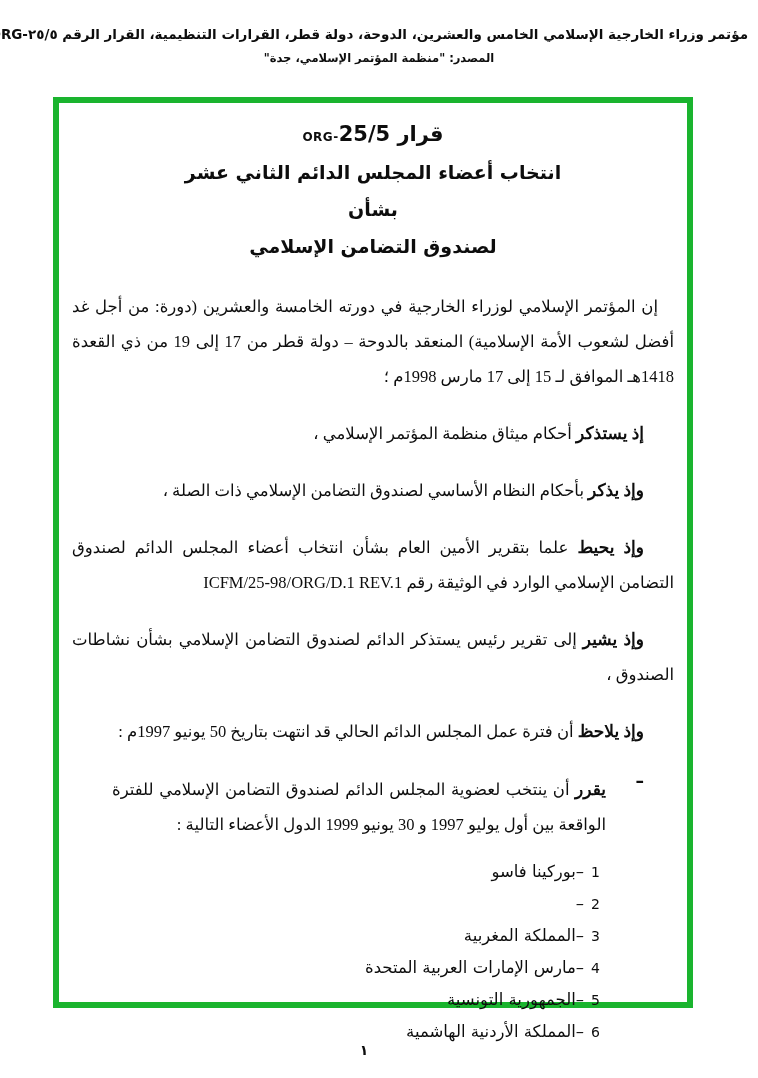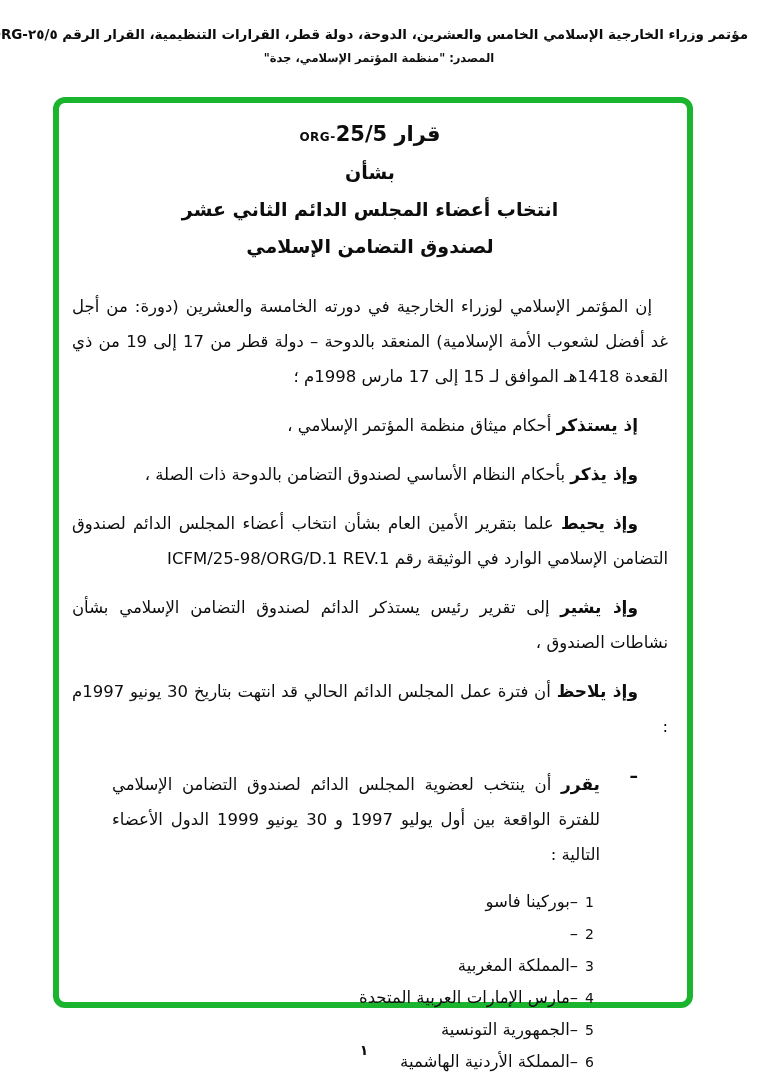--- a/index.html
+++ b/index.html
@@ -26,46 +26,47 @@
   .doc-header .hline2 {
     margin-top: 9px;
     font-size: 11.5px;
     font-weight: bold;
   }
   .green-box {
     position: absolute;
     left: 53px; top: 97px;
     width: 640px; height: 911px;
     border: 6px solid #1ab42e;
-    border-radius: 12px;
+    border-radius: 0;
     background: #ffffff;
-    padding: 10px 19px 0 13px;
+    padding: 10px 13px 0 13px;
     direction: rtl;
   }
   .title-block { text-align: center; margin-top: 4px; }
   .title-line1 {
     font-size: 21px; font-weight: bold;
     line-height: 34px;
   }
   .title-line1 .code { font-weight: bold; }
   .title-line1 .code-prefix { font-size: 12px; letter-spacing: 0.5px; }
   .title-line1 .code-number { font-size: 21px; }
   .title-sub {
     font-size: 19px; font-weight: bold;
     line-height: 37px;
   }
   .body-text { margin-top: 24px; }
   .para {
     font-size: 16.5px;
     line-height: 35px;
     text-align: justify;
     direction: rtl;
+    font-family: Liberation Serif, serif;
   }
   .preamble { text-indent: 16px; margin-top: 0; }
-  .clause { text-indent: 30px; margin-top: 14px; }
+  .clause { text-indent: 30px; margin-top: 22px; }
   .lead { font-weight: bold; font-size: 17px; }
   .decision-row {
     display: flex;
     direction: rtl;
     margin-top: 15px;
     padding-right: 30px;
     column-gap: 20px;
   }
   .decision-marker {
     flex: 0 0 18px;
@@ -104,52 +105,52 @@
   <div class="hline2">المصدر:  "منظمة المؤتمر الإسلامي، جدة"</div>
 </div>
 
 <div class="green-box">
 
   <div class="title-block">
     <div class="title-line1" dir="rtl">
       <span>قرار</span>
       <span class="code" dir="ltr"><span class="code-prefix">ORG-</span><span class="code-number">25/5</span></span>
     </div>
+    <div class="title-sub">انتخاب أعضاء المجلس الدائم الثاني عشر</div>
     <div class="title-sub">بشأن</div>
-    <div class="title-sub">انتخاب أعضاء المجلس الدائم الثاني عشر</div>
     <div class="title-sub">لصندوق التضامن الإسلامي</div>
   </div>
 
   <div class="body-text">
 
     <p class="para preamble">إن المؤتمر الإسلامي لوزراء الخارجية في دورته الخامسة والعشرين  (دورة: من أجل غد أفضل لشعوب الأمة الإسلامية) المنعقد بالدوحة – دولة قطر من 17 إلى 19 من ذي القعدة 1418هـ الموافق لـ 15 إلى 17 مارس 1998م ؛</p>
 
     <p class="para clause">
       <span class="lead">إذ يستذكر</span>
       <span>أحكام ميثاق منظمة المؤتمر الإسلامي ،</span>
     </p>
 
     <p class="para clause">
       <span class="lead">وإذ يذكر</span>
-      <span>بأحكام النظام الأساسي لصندوق التضامن بالدوحة ذات الصلة ،</span>
+      <span>بأحكام النظام الأساسي لصندوق التضامن الإسلامي ذات الصلة ،</span>
     </p>
 
     <p class="para clause">
       <span class="lead">وإذ يحيط</span>
       <span>علما بتقرير الأمين العام بشأن انتخاب أعضاء المجلس الدائم لصندوق التضامن الإسلامي الوارد في الوثيقة رقم ICFM/25-98/ORG/D.1 REV.1</span>
     </p>
 
     <p class="para clause">
       <span class="lead">وإذ يشير</span>
       <span>إلى تقرير رئيس يستذكر الدائم لصندوق التضامن الإسلامي بشأن نشاطات الصندوق ،</span>
     </p>
 
     <p class="para clause">
       <span class="lead">وإذ يلاحظ</span>
-      <span>أن فترة عمل المجلس الدائم الحالي قد انتهت بتاريخ 30 يونيو 1997م :</span>
+      <span>أن فترة عمل المجلس الدائم الحالي قد انتهت بتاريخ 50 يونيو 1997م :</span>
     </p>
 
     <div class="decision-row">
       <span class="decision-marker">–</span>
       <p class="para">
         <span class="lead">يقرر</span>
         <span>أن ينتخب لعضوية المجلس الدائم لصندوق التضامن الإسلامي للفترة الواقعة بين أول يوليو 1997 و 30 يونيو 1999 الدول الأعضاء التالية :</span>
       </p>
     </div>
 

